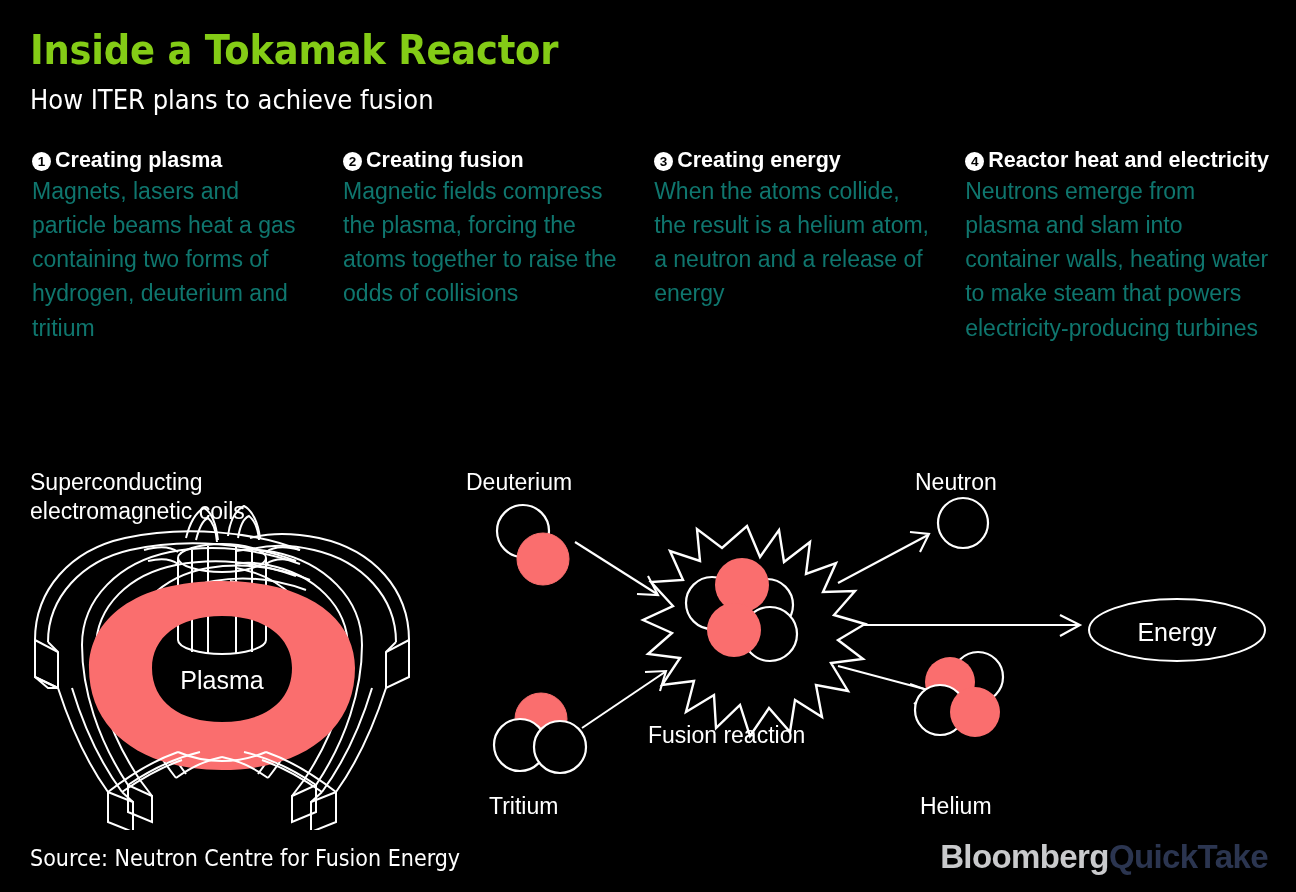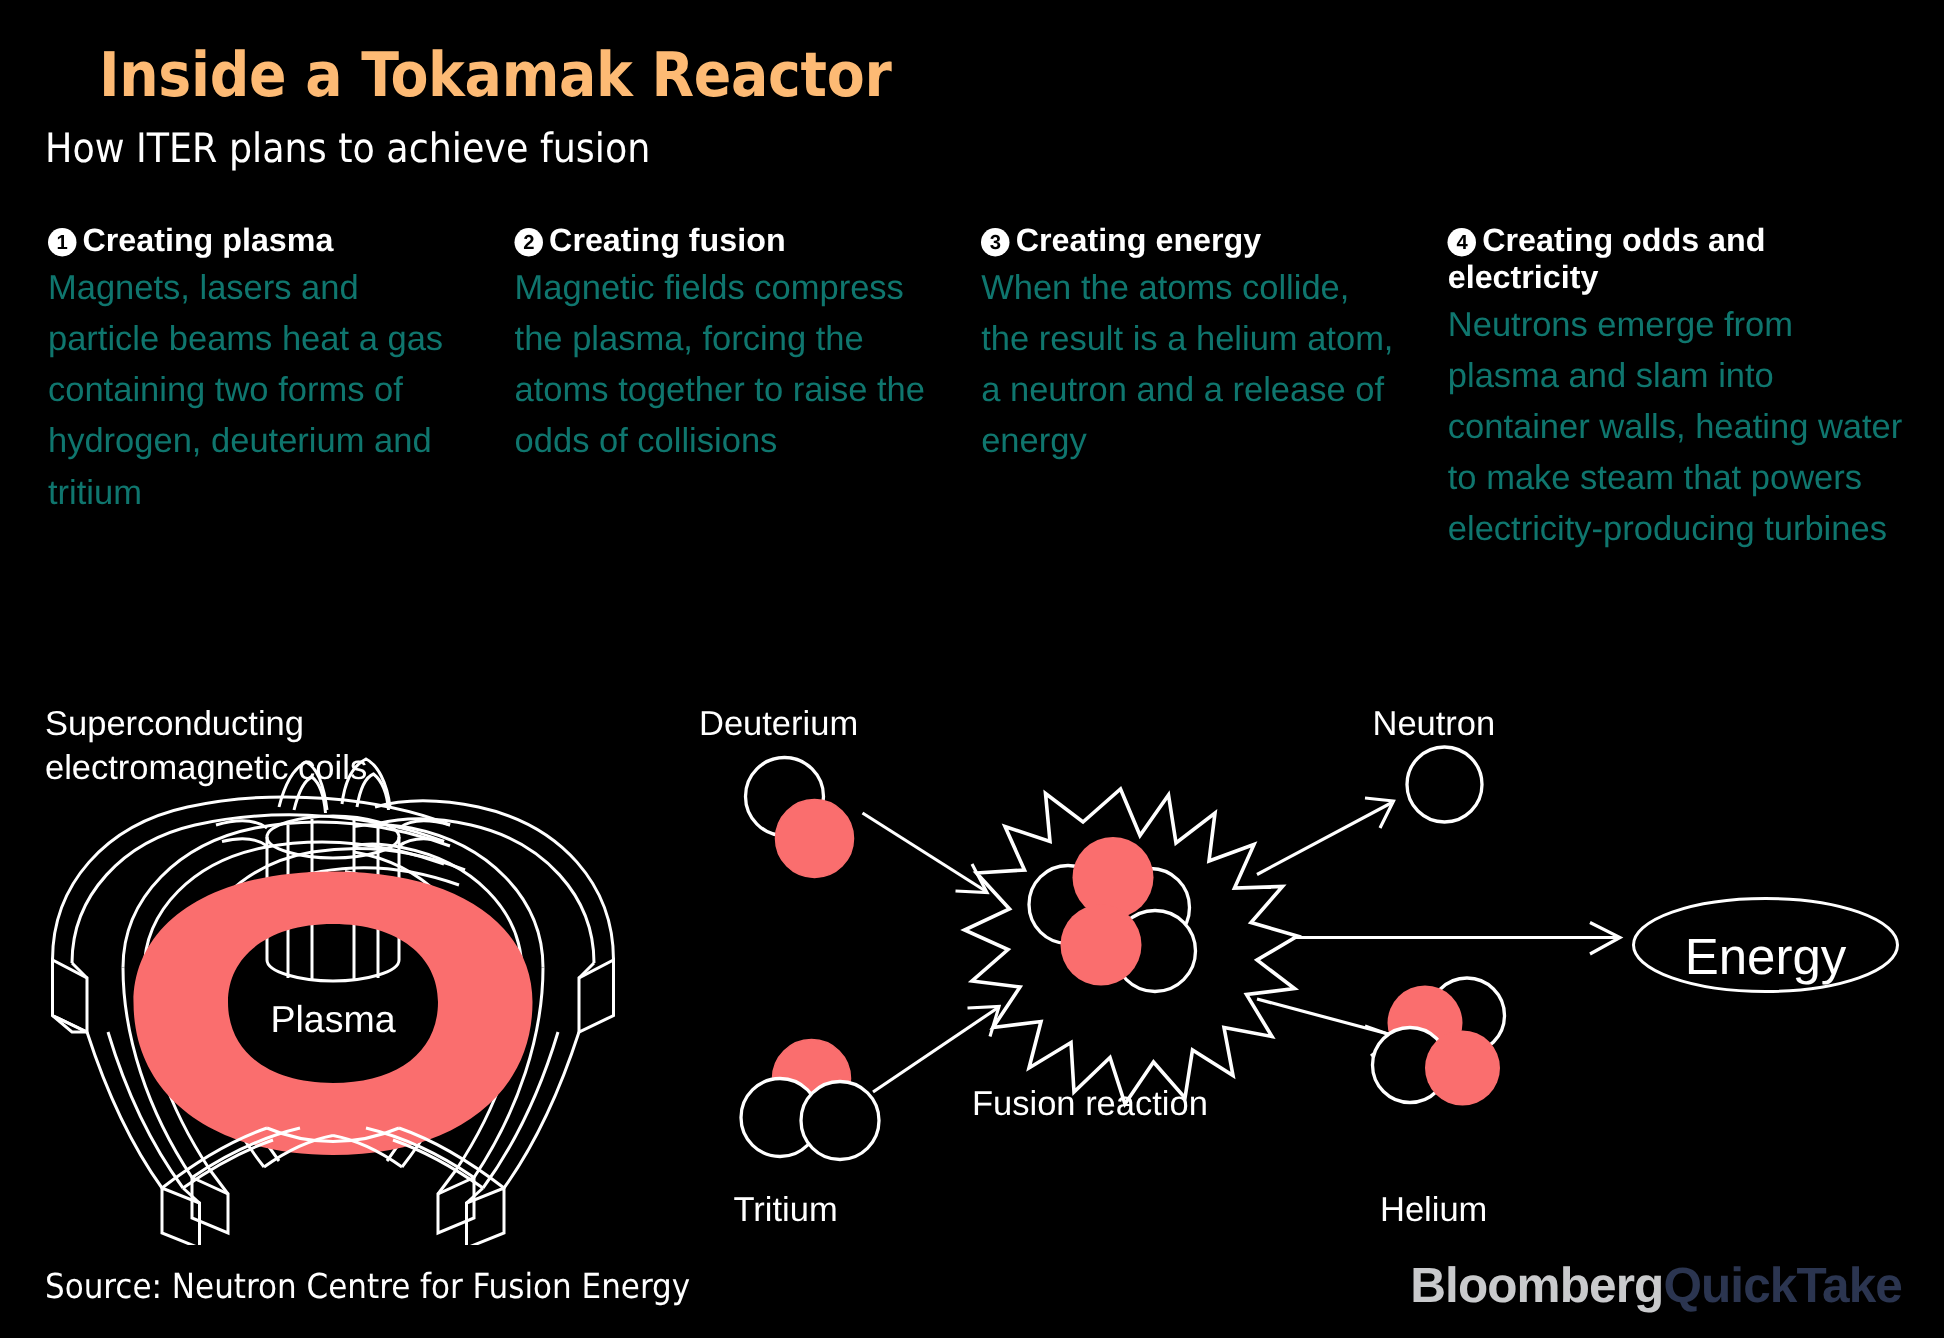--- a/index.html
+++ b/index.html
@@ -10,23 +10,22 @@
     color:#ffffff;
     position:relative;
     overflow:hidden;
   }
   #page { position:relative; width:1296px; height:892px; background:#000; }
 
   
   .header { position:absolute; left:30px; top:30px; width:1240px; }
   .title {
     font-size:41px; font-weight:bold; letter-spacing:-0.2px;
-    line-height:1.0; color:#fdba74;
+    line-height:1.0; color:#84cc16;
     font-family:"DejaVu Sans Condensed","Liberation Sans", sans-serif;
-    margin-left:36px;
   }
   .subtitle {
     font-size:27px; font-weight:400; color:#ffffff;
     margin-top:15px; line-height:1.05;
     font-family:"DejaVu Sans Condensed","Liberation Sans", sans-serif;
   }
 
   
   .steps { position:absolute; left:32px; top:148px; width:1240px; display:flex; gap:4px; }
   .step { width:310px; padding-right:24px; }
@@ -94,21 +93,21 @@
 
     <div class="step">
       <div class="step-head">
         <span class="badge">3</span><span>Creating energy</span>
       </div>
       <div class="step-body">When the atoms collide, the result is a helium atom, a neutron and a release of energy</div>
     </div>
 
     <div class="step">
       <div class="step-head">
-        <span class="badge">4</span><span>Creating odds and electricity</span>
+        <span class="badge">4</span><span>Reactor heat and electricity</span>
       </div>
       <div class="step-body">Neutrons emerge from plasma and slam into container walls, heating water to make steam that powers electricity-producing turbines</div>
     </div>
 
   </div>
 
   <div class="diagram">
 
     <svg width="1296" height="390" viewBox="0 0 1296 390">
 
@@ -276,19 +275,19 @@
     <div class="dlabel" style="left:30px; top:28px;"><span>Superconducting</span>
 <span>electromagnetic coils</span></div>
 
     <div class="dlabel" style="left:222px; top:225px; transform:translateX(-50%); font-size:25px;">Plasma</div>
 
     <div class="dlabel" style="left:466px; top:28px;text-align:right;">Deuterium</div>
     <div class="dlabel" style="left:489px; top:352px;">Tritium</div>
     <div class="dlabel" style="left:648px; top:281px;">Fusion reaction</div>
     <div class="dlabel" style="left:915px; top:28px;">Neutron</div>
     <div class="dlabel" style="left:920px; top:352px;">Helium</div>
-    <div class="dlabel" style="left:1177px; top:177px; transform:translateX(-50%); font-size:34px;text-align:center;">Energy</div>
+    <div class="dlabel" style="left:1177px; top:177px; transform:translateX(-50%); font-size:25px;text-align:center;">Energy</div>
   </div>
 
   <div class="source">Source: Neutron Centre for Fusion Energy</div>
   <div class="logo"><span class="bb">Bloomberg</span><span class="qt">QuickTake</span></div>
 
 </div>
 
 </body></html>

